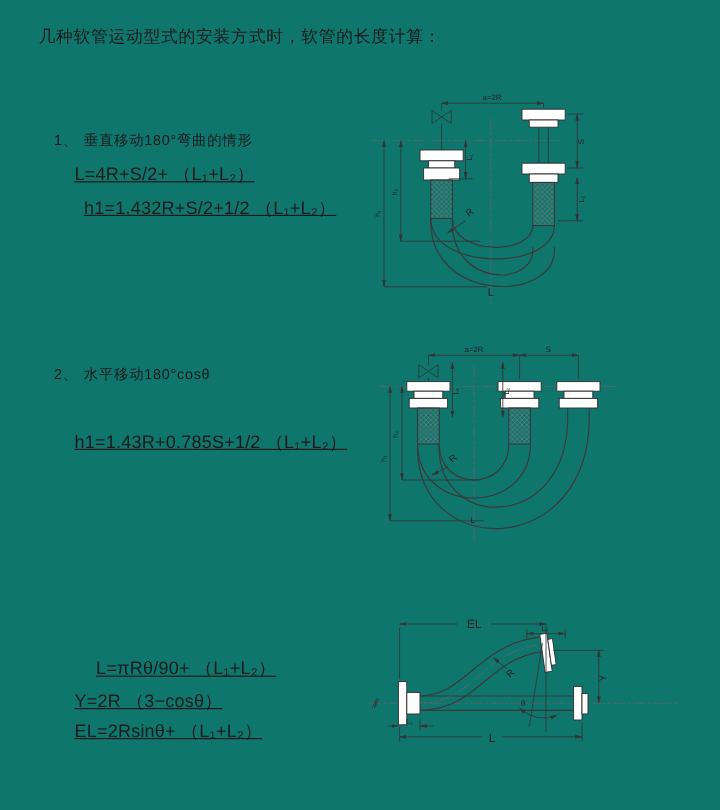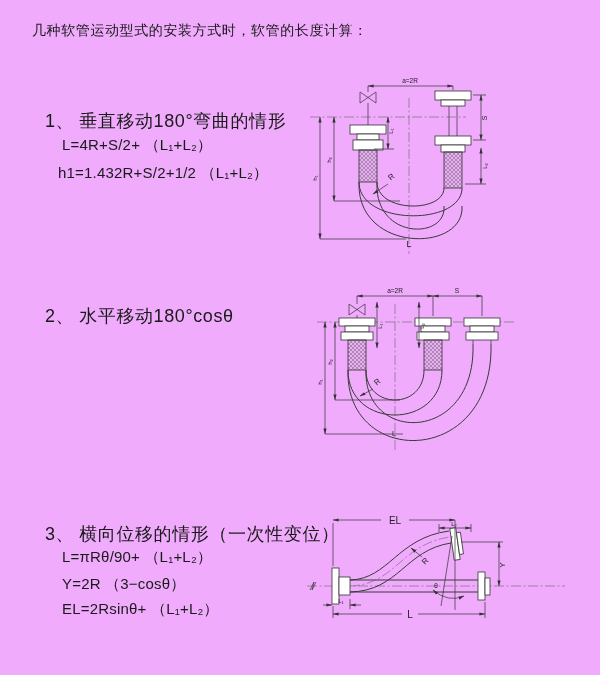--- a/index.html
+++ b/index.html
@@ -1,50 +1,48 @@
 <!DOCTYPE html>
 <html><head>
 <meta charset="utf-8">
 <style>
   html,body{margin:0;padding:0;background:#fff;}
-  .pg{position:relative;width:600px;height:675px;background:#f0abfc;overflow:hidden;
+  .pg{position:relative;width:600px;height:675px;background:#0f766e;overflow:hidden;
       font-family:"Liberation Sans",sans-serif;color:#1a1a1a;}
   .title{position:absolute;font-size:14px;letter-spacing:.6px;white-space:nowrap;}
-  .hd{position:absolute;font-size:18px;letter-spacing:.6px;white-space:nowrap;text-align:center;}
+  .hd{position:absolute;font-size:12px;letter-spacing:.6px;white-space:nowrap;text-align:center;}
   .hd .num{margin-right:5px;}
-  .fm{position:absolute;font-size:15px;letter-spacing:.2px;white-space:nowrap;}
+  .fm{position:absolute;font-size:15px;letter-spacing:.2px;white-space:nowrap;text-decoration:underline;}
   svg{position:absolute;}
   svg text{font-family:"Liberation Sans",sans-serif;fill:#222;}
   .dl{stroke:#333;stroke-width:.7;fill:none;}
   .cl{stroke:#666;stroke-width:.6;fill:none;stroke-dasharray:10 2.5 2 2.5;}
   .hs{stroke:#3a3a3a;stroke-width:1;fill:none;}
   .ft{stroke:#333;stroke-width:.8;fill:#fff;}
   .br{stroke:#333;stroke-width:.8;}
 </style>
 </head>
 <body>
 
 <div class="pg">
 
   <div class="title" style="left:32px;top:22px">几种软管运动型式的安装方式时，软管的长度计算：</div>
 
   <div class="hd" style="left:45px;top:109px">
     <span class="num">1、</span><span>垂直移动180°弯曲的情形</span>
   </div>
   <div class="fm" style="left:62px;top:136px">L=4R+S/2+ （L₁+L₂）</div>
-  <div class="fm" style="left:58px;top:164px">h1=1.432R+S/2+1/2 （L₁+L₂）</div>
+  <div class="fm" style="left:70px;top:164px">h1=1.432R+S/2+1/2 （L₁+L₂）</div>
 
   <div class="hd" style="left:45px;top:304px">
     <span class="num">2、</span><span>水平移动180°cosθ</span>
   </div>
-
-  <div class="hd" style="left:45px;top:522px">
-    <span class="num">3、</span><span>横向位移的情形（一次性变位）</span>
-  </div>
-  <div class="fm" style="left:62px;top:548px">L=πRθ/90+ （L₁+L₂）</div>
+  <div class="fm" style="left:62px;top:359px">h1=1.43R+0.785S+1/2 （L₁+L₂）</div>
+
+  <div class="fm" style="left:80px;top:548px">L=πRθ/90+ （L₁+L₂）</div>
   <div class="fm" style="left:62px;top:575px">Y=2R （3−cosθ）</div>
   <div class="fm" style="left:62px;top:600px">EL=2Rsinθ+ （L₁+L₂）</div>
 
   <svg style="left:308px;top:72px" width="292" height="188" viewBox="0 0 292 188">
     <defs>
       <pattern id="hch1" width="4" height="4" patternUnits="userSpaceOnUse">
         <path d="M0 0 L4 4 M4 0 L0 4" stroke="#777" stroke-width="0.6"></path>
       </pattern>
       <marker id="ar1" markerWidth="9" markerHeight="7" refX="8" refY="3" orient="auto-start-reverse">
         <path d="M0 0.7 L8.5 3 L0 5.3 Z" fill="#333"></path>

